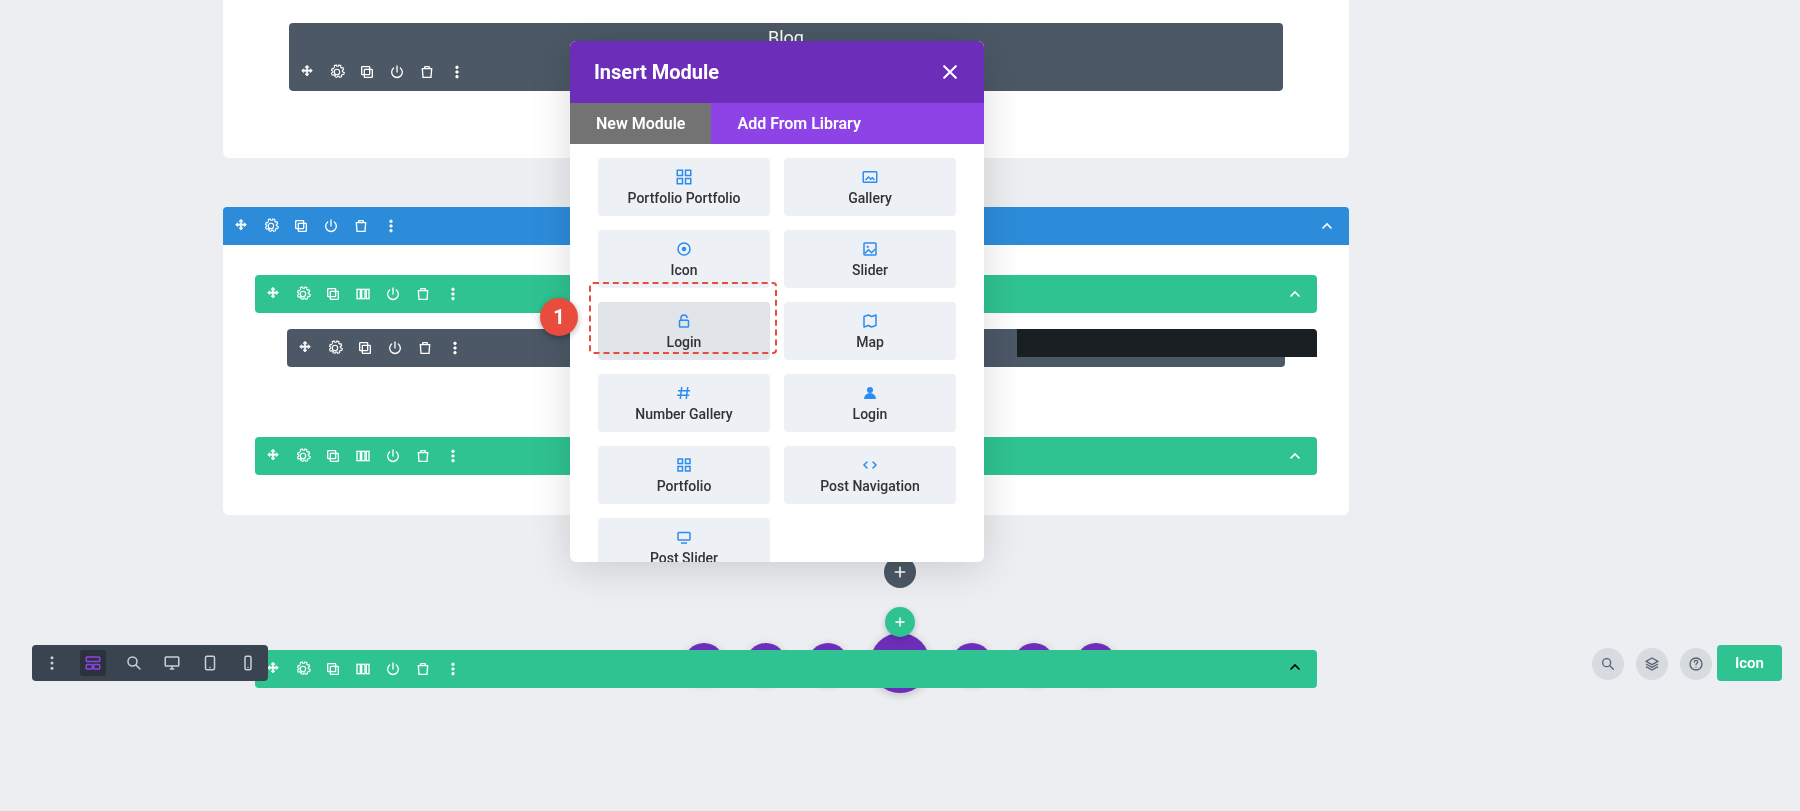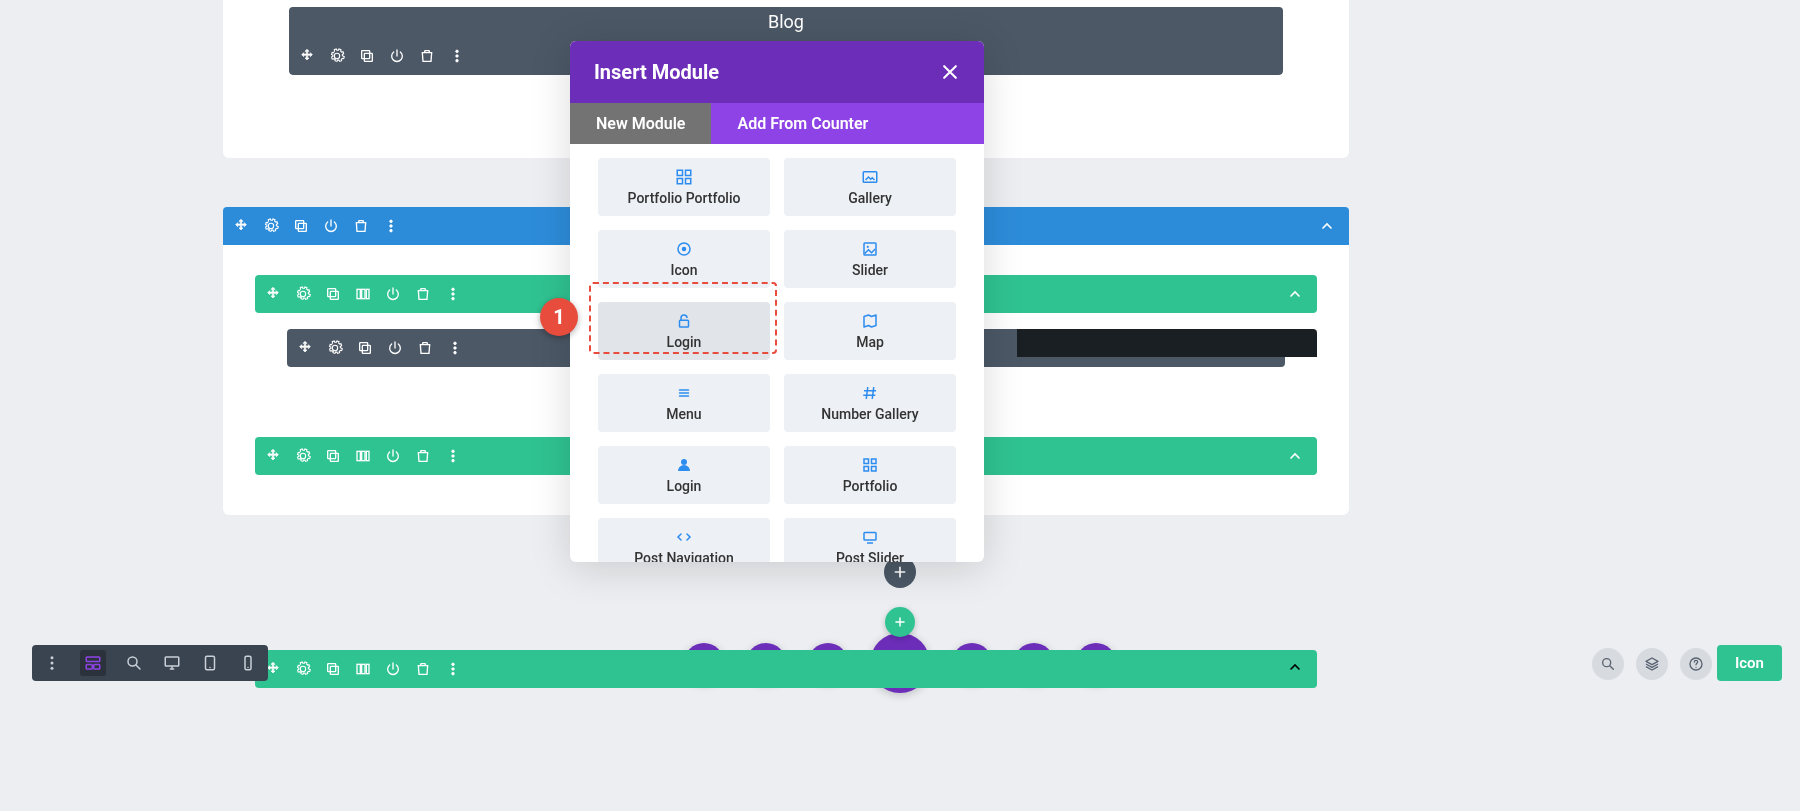--- a/index.html
+++ b/index.html
@@ -14,21 +14,21 @@
 
 .dark-bar { background: #4c5866; }
 .blue-bar { background: #2d8cda; }
 .teal-bar { background: #30c392; }
 
 
 .panel-white { background: #fff; border-radius: 6px; padding: 15px; }
 
 
 .section0 { position: relative; height: 158px; background: #fff; border-radius: 0 0 6px 6px; margin-bottom: 0; }
-.s0-module { position: absolute; left: 66px; top: 7px; width: 994px; height: 68px; border-radius: 4px; overflow: hidden; }
+.s0-module { position: absolute; left: 66px; top: 23px; width: 994px; height: 68px; border-radius: 4px; overflow: hidden; }
 .s0-module .title { text-align: center; color: #fff; font-size: 18px; line-height: 30px; height: 30px; background: #4c5866; }
 .s0-module .toolbar { border-radius: 0 0 4px 4px; height: 38px; }
 
 
 .section-blue { margin-top: 49px; }
 .section-blue .blue-wrap { width: 1126px; height: 38px; position: relative; }
 .section-blue .collapse-bl { position: absolute; right: 14px; top: 11px; color: #fff; }
 
 .teal-row { margin: 30px 32px 0 32px; position: relative; }
 .teal-row .collapse-bl { position: absolute; right: 14px; top: 11px; color: #fff; }
@@ -430,21 +430,21 @@
 
 <div class="modal">
   <div class="modal-head">
     <h2>Insert Module</h2>
     <span class="modal-close"><svg viewBox="0 0 24 24" stroke="#fff">
           <use href="#i-close"></use>
         </svg></span>
   </div>
   <div class="modal-tabs">
     <div class="modal-tab active">New Module</div>
-    <div class="modal-tab">Add From Counter</div>
+    <div class="modal-tab">Add From Library</div>
   </div>
   <div class="modal-body">
     <div class="mod-grid" id="mod-grid">
         <div class="mod-item">
           <span class="mi-icon"><svg>
               <use href="#m-grid-filter"></use>
             </svg></span>
           <span class="mi-label">Portfolio Portfolio</span>
         </div>
         <div class="mod-item">
@@ -469,26 +469,20 @@
           <span class="mi-icon"><svg>
               <use href="#m-unlock"></use>
             </svg></span>
           <span class="mi-label">Login</span>
         </div>
         <div class="mod-item">
           <span class="mi-icon"><svg>
               <use href="#m-map"></use>
             </svg></span>
           <span class="mi-label">Map</span>
-        </div>
-        <div class="mod-item">
-          <span class="mi-icon"><svg>
-              <use href="#m-menu-lines"></use>
-            </svg></span>
-          <span class="mi-label">Menu</span>
         </div>
         <div class="mod-item">
           <span class="mi-icon"><svg>
               <use href="#m-hash"></use>
             </svg></span>
           <span class="mi-label">Number Gallery</span>
         </div>
         <div class="mod-item">
           <span class="mi-icon"><svg>
               <use href="#m-person"></use>

